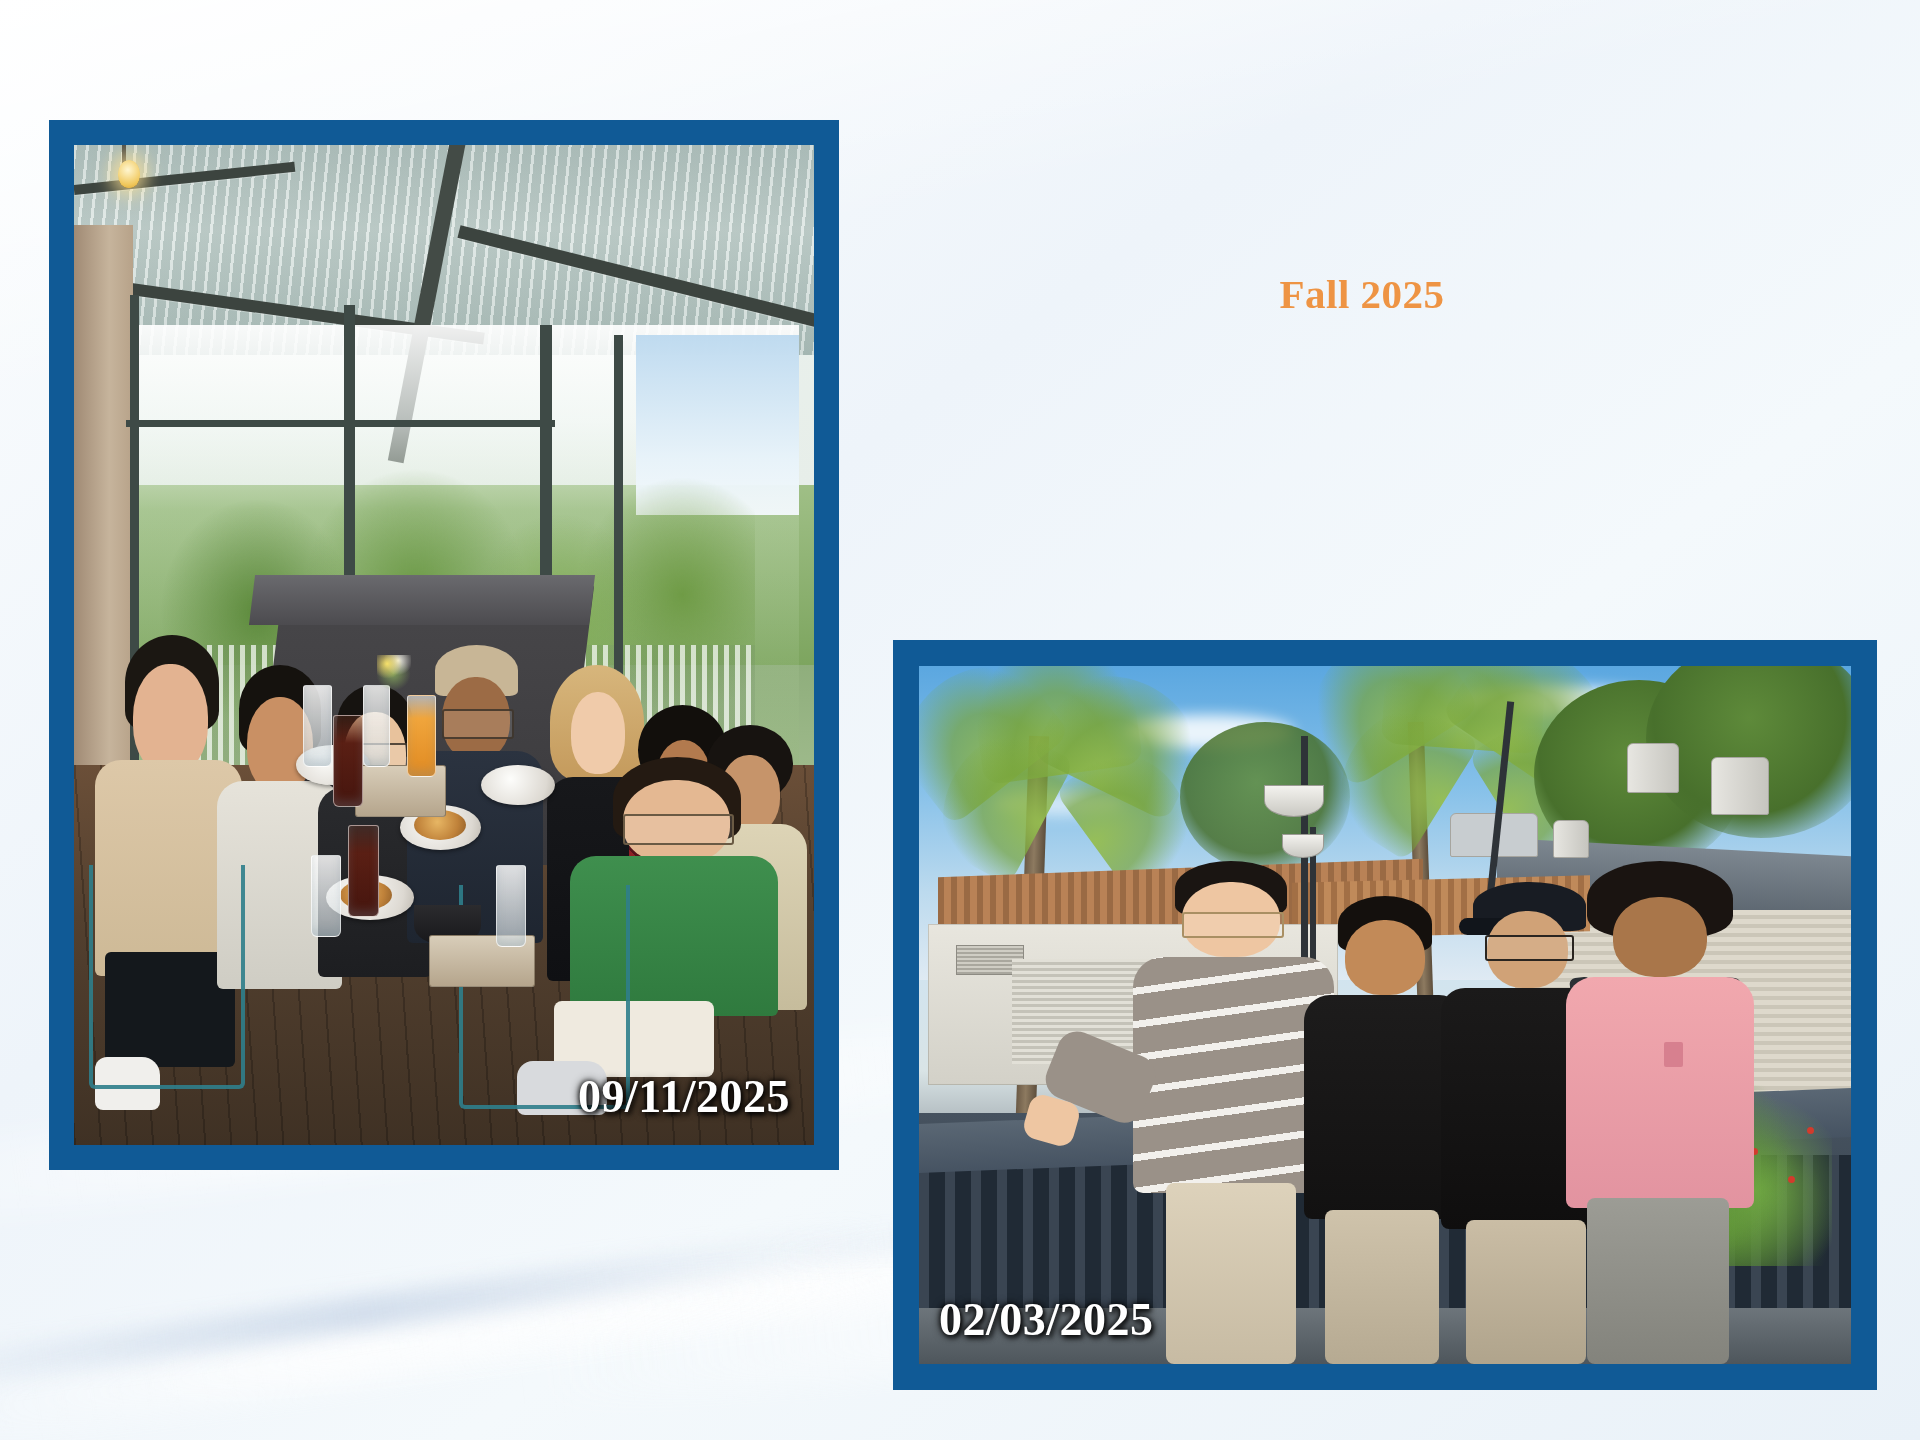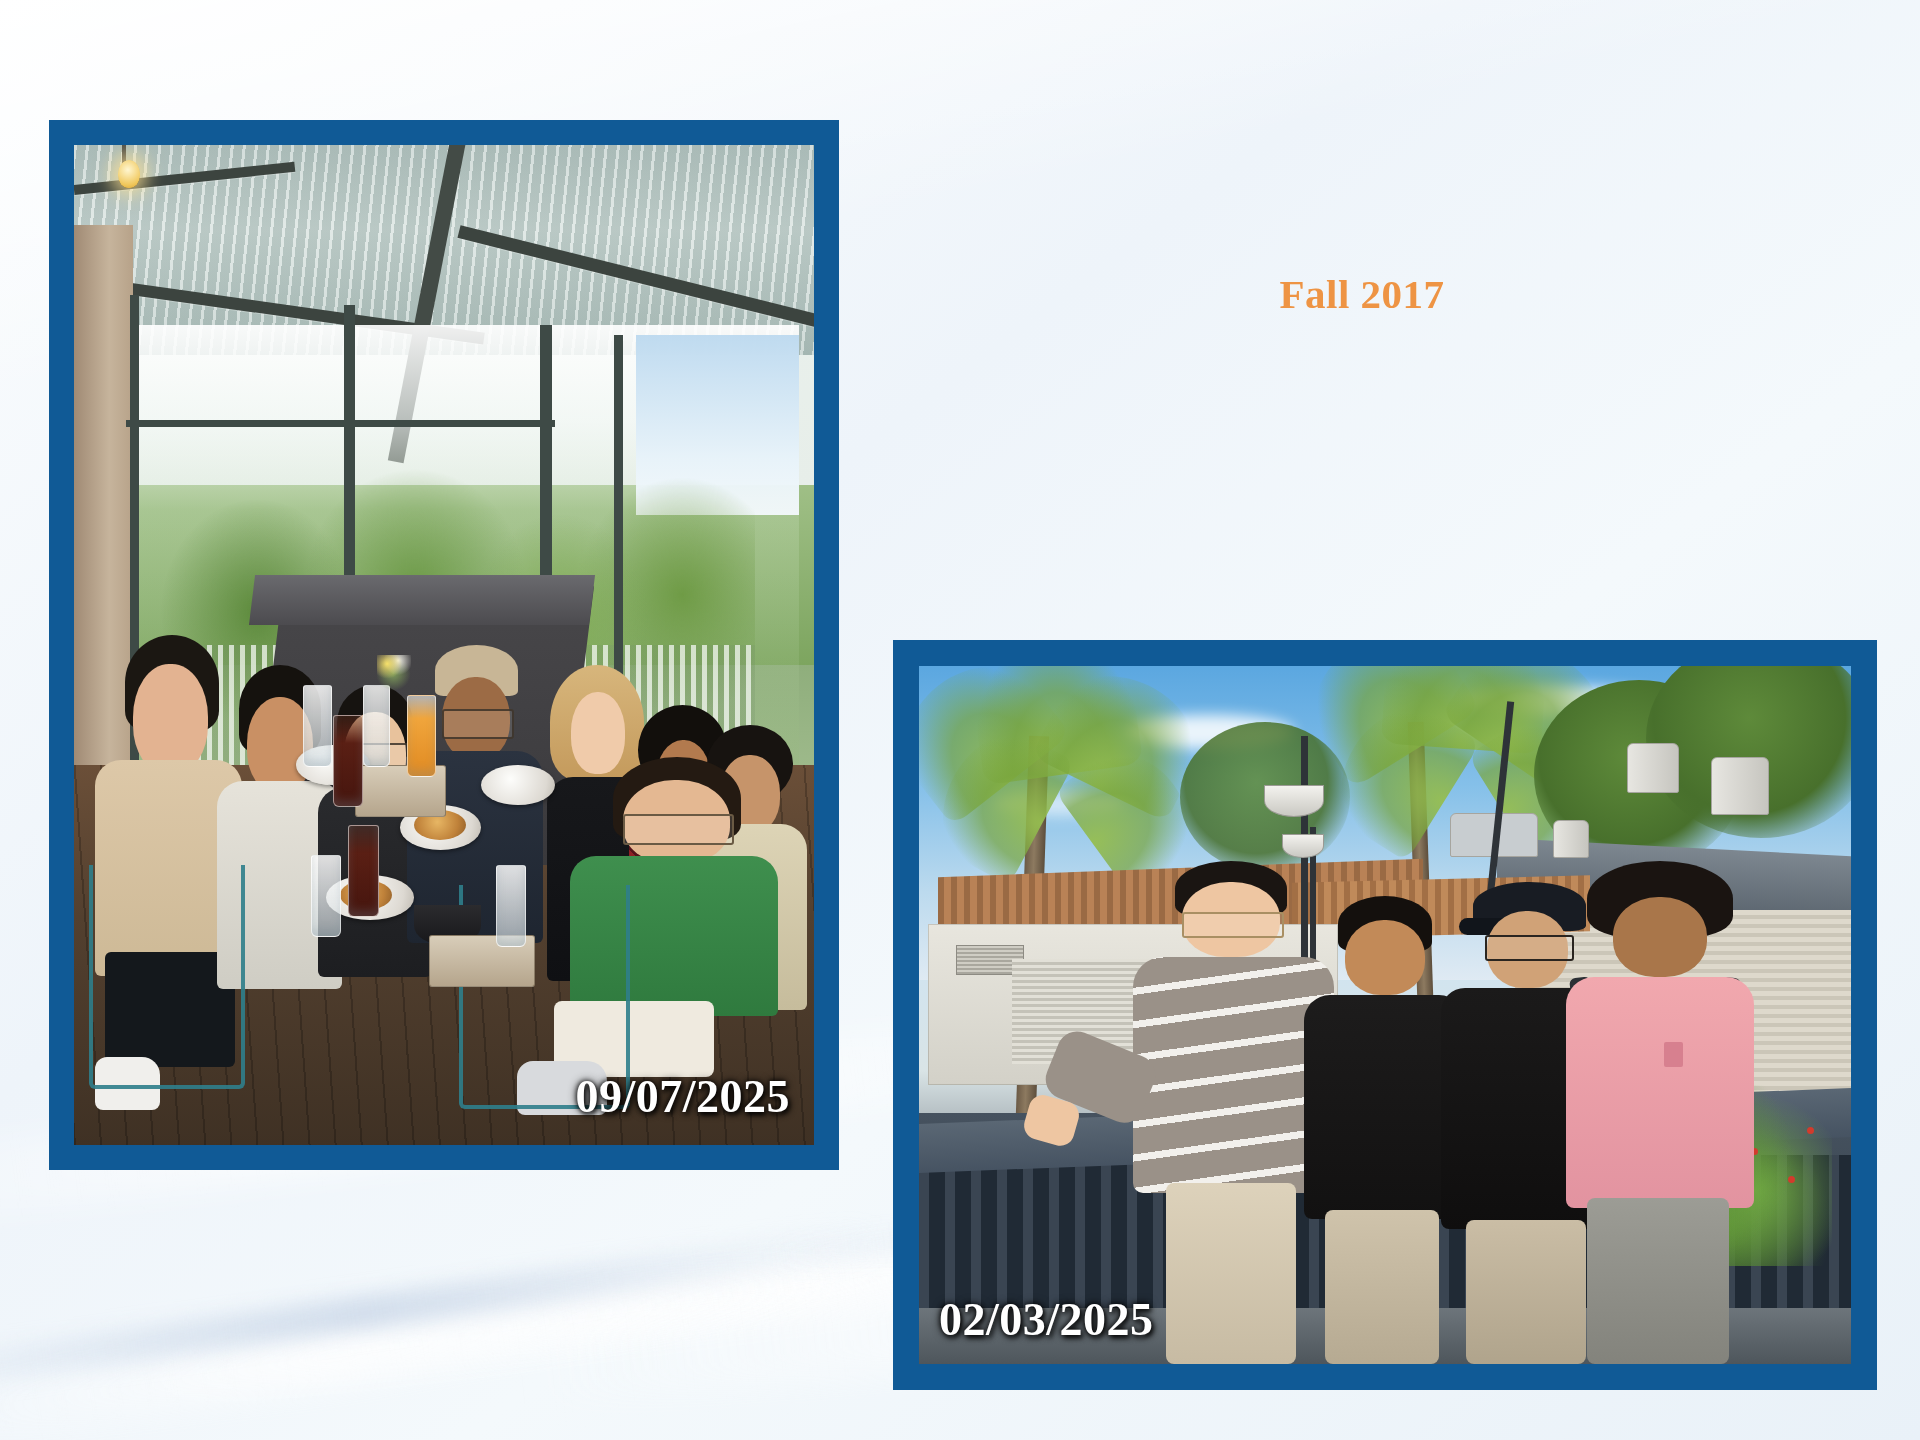--- a/index.html
+++ b/index.html
@@ -398,21 +398,21 @@
 <div id="slide">
 
   <div class="streak s1"></div>
   <div class="streak s2"></div>
   <div class="streak s3"></div>
   <div class="streak s4"></div>
   <div class="streak dark d1"></div>
   <div class="streak dark d2"></div>
 
   <div id="title-block">
-    <div id="subtitle">Fall 2017</div>
+    <div id="subtitle">Fall 2025</div>
   </div>
 
   <div id="photo-frame-1" class="photo-frame">
     <div id="photo-1" class="photo">
 
       <div class="p1 p1-ceiling"></div>
       <div class="p1 p1-ceiling-slats"></div>
       <div class="p1 p1-beam p1-beam-c"></div>
       <div class="p1 p1-beam p1-beam-a"></div>
       <div class="p1 p1-beam p1-beam-b"></div>
@@ -508,21 +508,21 @@
       <div class="p1 p1-basket" style="left:48%; top:79%; width:14%; height:5%;"></div>
       <div class="p1 p1-glass-item" style="left:31%; top:54%; width:3.6%; height:8%;"></div>
       <div class="p1 p1-glass-item dark" style="left:35%; top:57%; width:3.8%; height:9%;"></div>
       <div class="p1 p1-glass-item" style="left:39%; top:54%; width:3.4%; height:8%;"></div>
       <div class="p1 p1-glass-item orange" style="left:45%; top:55%; width:3.6%; height:8%;"></div>
       <div class="p1 p1-glass-item dark" style="left:37%; top:68%; width:4%; height:9%;"></div>
       <div class="p1 p1-glass-item" style="left:32%; top:71%; width:3.8%; height:8%;"></div>
       <div class="p1 p1-glass-item" style="left:57%; top:72%; width:3.8%; height:8%;"></div>
       <div class="p1 p1-flowers" style="left:41%; top:51%;"></div>
 
-      <div class="photo-date">09/07/2025</div>
+      <div class="photo-date">09/11/2025</div>
     </div>
   </div>
 
   <div id="photo-frame-2" class="photo-frame">
     <div id="photo-2" class="photo">
 
       <div class="p2 p2-sky"></div>
       <div class="p2-cloud c1"></div>
       <div class="p2-cloud c2"></div>
       <div class="p2-cloud c3"></div>

